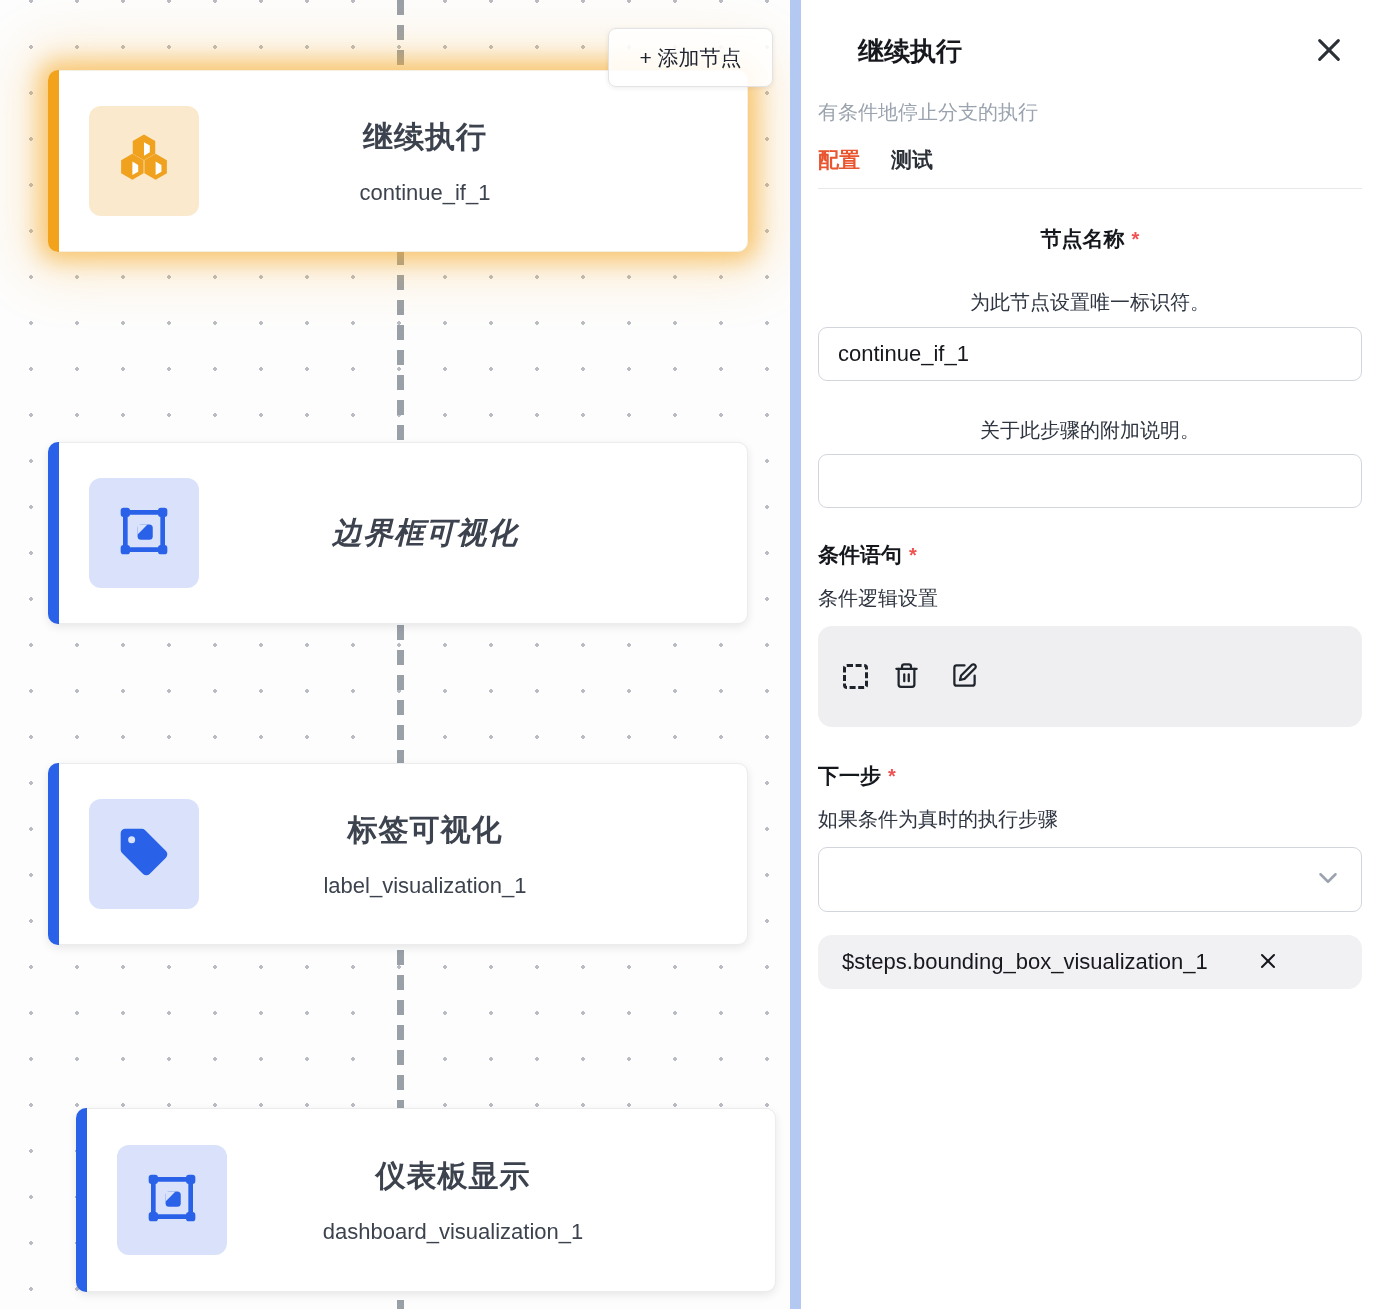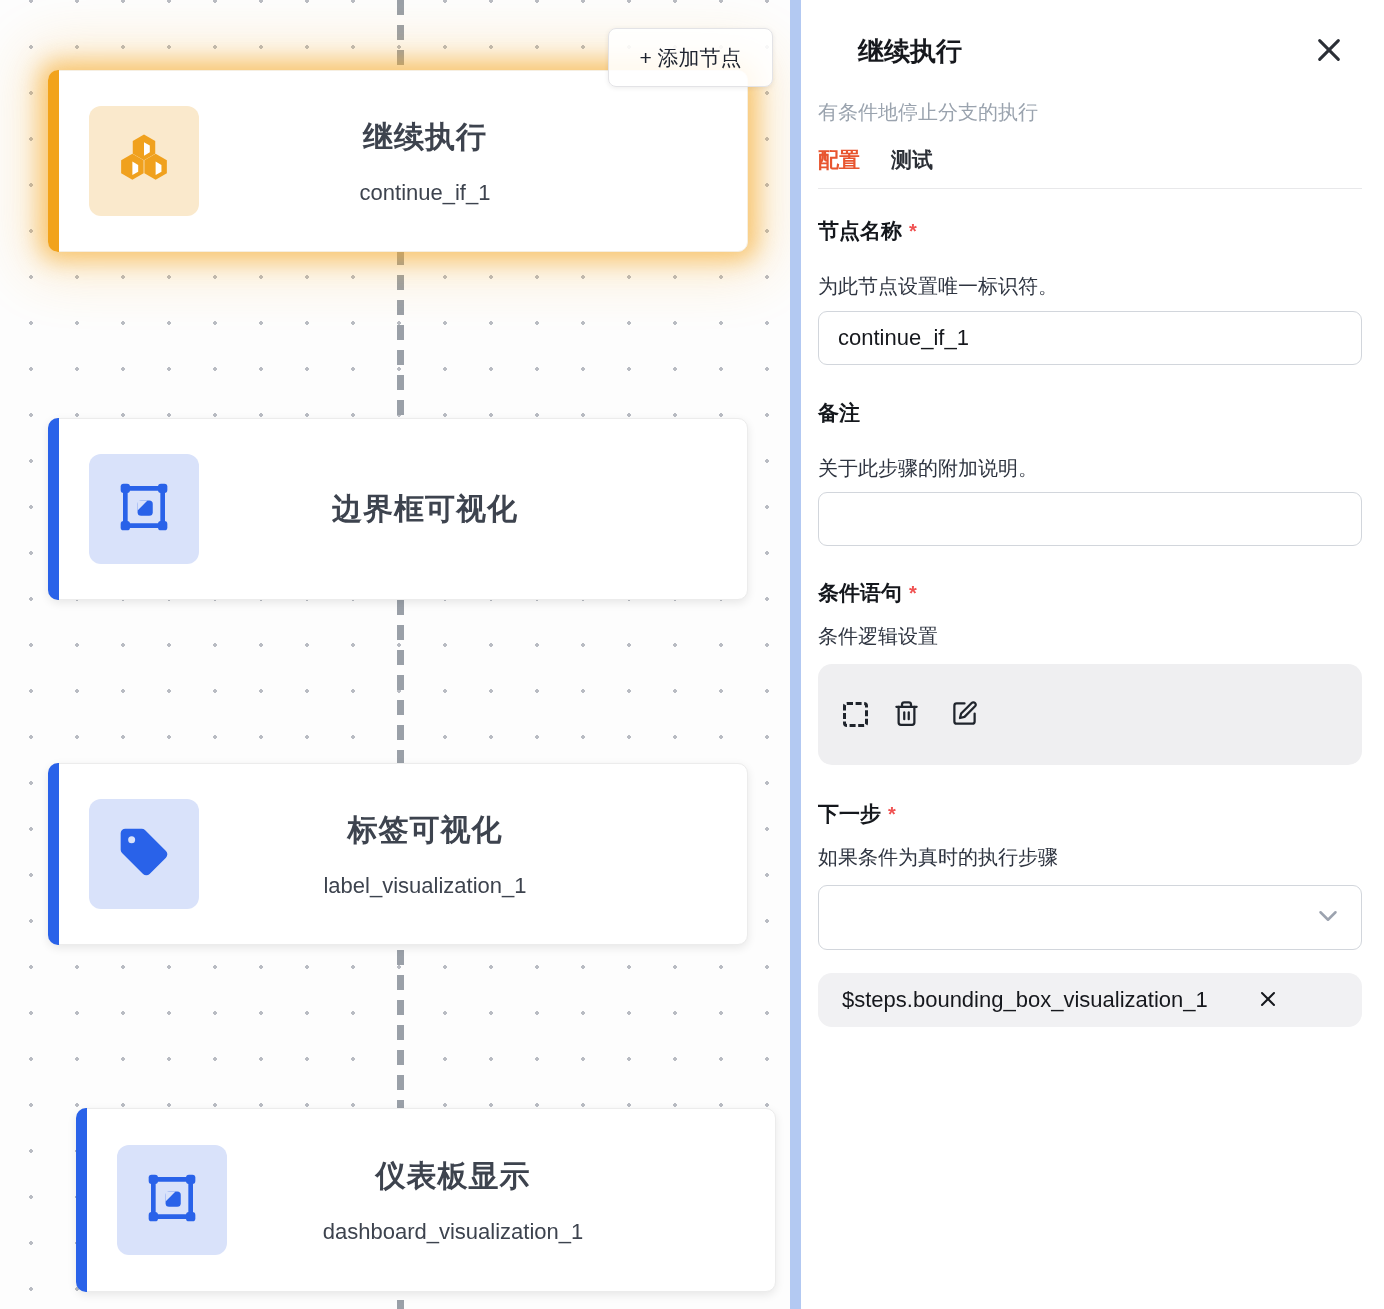--- a/index.html
+++ b/index.html
@@ -54,21 +54,21 @@
   .tab--active{ color:#E8552F; }
   .divider{ height:1px; background:#e8e8ea; }
 
   .field-label{ font-size:21px; font-weight:700; color:#14171c; }
   .req{ color:#f05252; font-weight:700; margin-left:7px; font-size:20px; }
   .field-desc{ font-size:20px; color:#2e3440; }
   .text-input{ width:100%; height:54px; border:1.5px solid #d2d6dc; border-radius:9px;
     font-size:22px; color:#16181d; padding:0 19px;
     font-family:"Liberation Sans","DejaVu Sans",sans-serif; background:#fff; }
 
-  .mt18{ margin-top:28px; } .mt16{ margin-top:16px; }
+  .mt18{ margin-top:36px;text-align:center; } .mt16{ margin-top:16px; }
   .mt34{ margin-top:34px; } .mt33{ margin-top:33px; } .mt35{ margin-top:35px; }
   .mt11{ margin-top:11px; } .mt10{ margin-top:10px; }
 
   .condition-box{ margin-top:14px; height:101px; background:#efeff1; border-radius:14px;
     display:flex; align-items:center; padding:0 36px 0 25px; }
   .dashed-sq{ width:25px; height:25px; border:3px dashed #1f242c; border-radius:4px;
     flex:0 0 auto; margin-right:25px; }
   .cond-text{ flex:1; min-width:0; }
   .cond-line1{ font-size:20px; color:#1f242c; }
   .cond-line2{ font-size:22px; color:#1f242c; margin-top:5px; white-space:nowrap;
@@ -110,21 +110,21 @@
           </g>
         </svg>
       </span>
     </div>
     <div class="node-text">
       <div class="node-title">继续执行</div>
       <div class="node-sub">continue_if_1</div>
     </div>
   </div>
 
-  <div class="node node--blue" style="top:418px;">
+  <div class="node node--blue" style="top:442px;font-style:italic;">
     <div class="node-accent"></div>
     <div class="node-iconbox iconbox--blue">
       <span>
         <svg width="56" height="56" viewBox="0 0 48 48">
           <rect x="8" y="8" width="32" height="32" rx="3" fill="none" stroke="#2962E9" stroke-width="4"></rect>
           <rect x="4" y="4" width="8" height="8" rx="2.5" fill="#2962E9"></rect>
           <rect x="36" y="4" width="8" height="8" rx="2.5" fill="#2962E9"></rect>
           <rect x="4" y="36" width="8" height="8" rx="2.5" fill="#2962E9"></rect>
           <rect x="36" y="36" width="8" height="8" rx="2.5" fill="#2962E9"></rect>
           <rect x="18.5" y="18.5" width="13" height="13" rx="3" fill="#2962E9"></rect>
@@ -200,21 +200,20 @@
     <div class="tab">测试</div>
   </div>
   <div class="divider"></div>
 
   
   <div class="field-label mt18"><span>节点名称</span><span class="req">*</span></div>
   <div class="field-desc mt18">为此节点设置唯一标识符。</div>
   <input class="text-input mt11" value="continue_if_1" style="">
 
   
-  <div class="field-label mt34">备注</div>
   <div class="field-desc mt18">关于此步骤的附加说明。</div>
   <input class="text-input mt10" value="" style="">
 
   
   <div class="field-label mt33"><span>条件语句</span><span class="req">*</span></div>
   <div class="field-desc mt16">条件逻辑设置</div>
   <div class="condition-box">
     <div class="dashed-sq"></div>
     <button class="icon-btn">
       <span>

